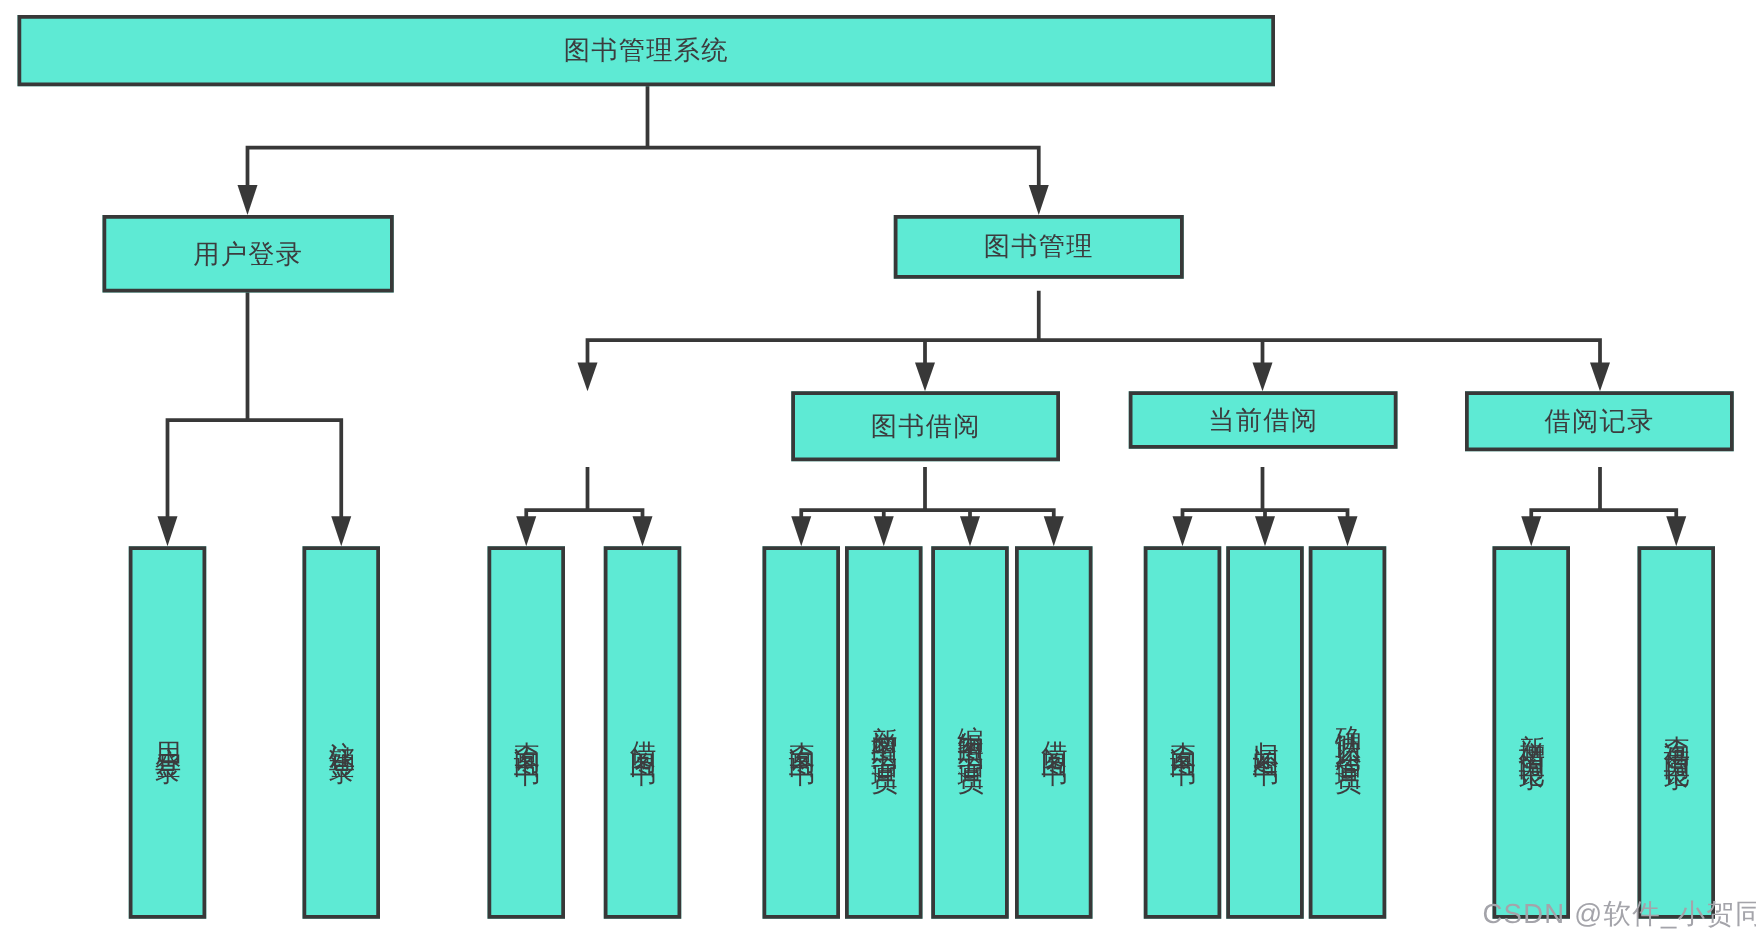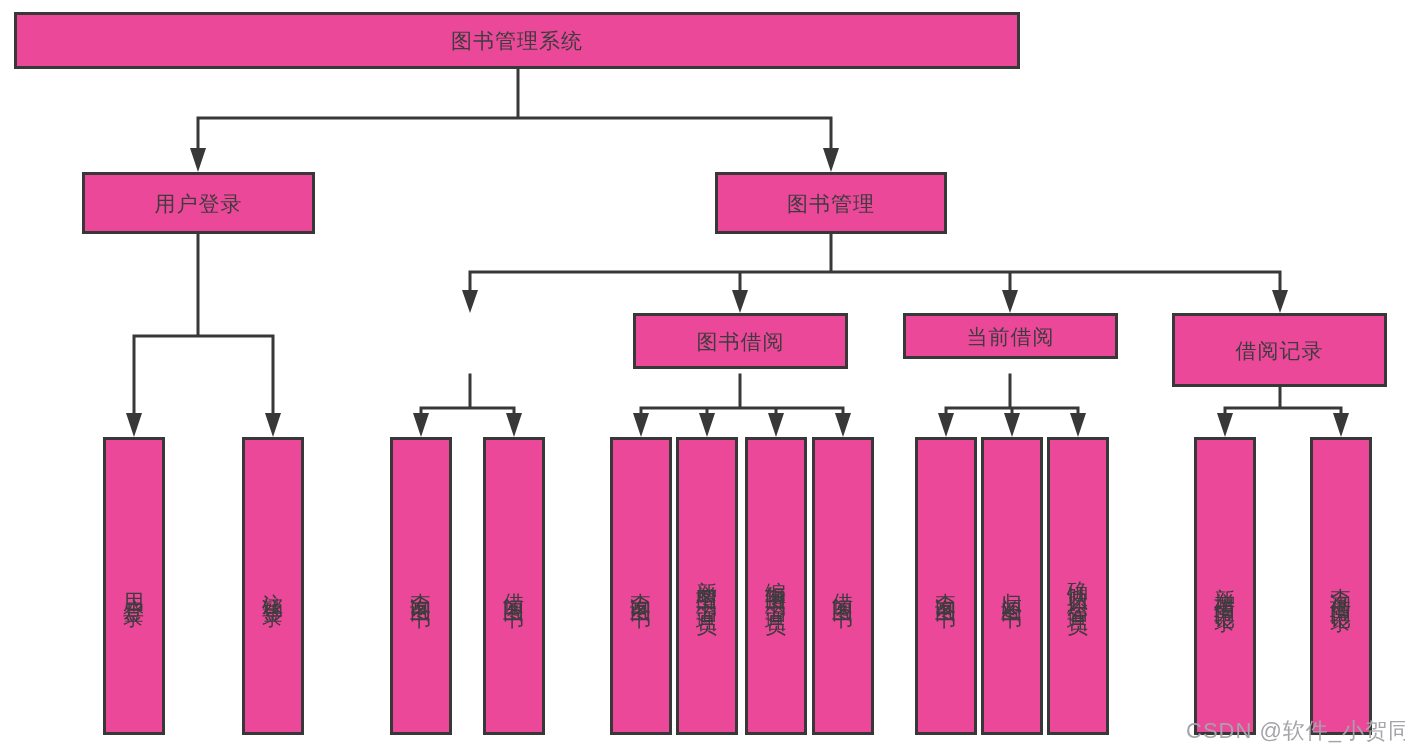--- a/index.html
+++ b/index.html
@@ -9,21 +9,21 @@
     background:#ffffff;
     font-family:"Liberation Sans","DejaVu Sans",sans-serif;
     overflow:hidden;
   }
   .wires{position:absolute;left:0;top:0;width:1405px;height:747px;}
   .wires path{stroke:#383838;stroke-width:3;fill:none;stroke-linecap:square;}
   .wires polygon{fill:#383838;stroke:none;}
   .box{
     position:absolute;
     box-sizing:border-box;
-    background:#ec4899;
+    background:#5eead4;
     border:3px solid #383838;
     display:flex;align-items:center;justify-content:center;
     color:#3c3c3e;
     font-size:21px;
     line-height:1;
   }
   .box.h span{letter-spacing:1px;}
   .box.v span{
     writing-mode:vertical-rl;
     text-orientation:mixed;
@@ -94,31 +94,31 @@
     </g>
   </svg>
 
   <div class="box h" style="left:14px;top:12px;width:1006px;height:57px">
     <span>图书管理系统</span>
   </div>
 
   <div class="box h" style="left:82px;top:172px;width:233px;height:62px">
     <span>用户登录</span>
   </div>
-  <div class="box h" style="left:715px;top:172px;width:232px;height:62px">
+  <div class="box h" style="left:715px;top:172px;width:232px;height:51px">
     <span>图书管理</span>
   </div>
 
   <div class="box h" style="left:633px;top:313px;width:215px;height:56px">
     <span>图书借阅</span>
   </div>
   <div class="box h" style="left:903px;top:313px;width:215px;height:46px">
     <span>当前借阅</span>
   </div>
-  <div class="box h" style="left:1172px;top:313px;width:215px;height:74px">
+  <div class="box h" style="left:1172px;top:313px;width:215px;height:48px">
     <span>借阅记录</span>
   </div>
 
   <div class="box v" style="left:103px;top:437px;width:62px;height:298px">
     <span>用户登录</span>
   </div>
   <div class="box v" style="left:242px;top:437px;width:62px;height:298px">
     <span>注销登录</span>
   </div>
 

